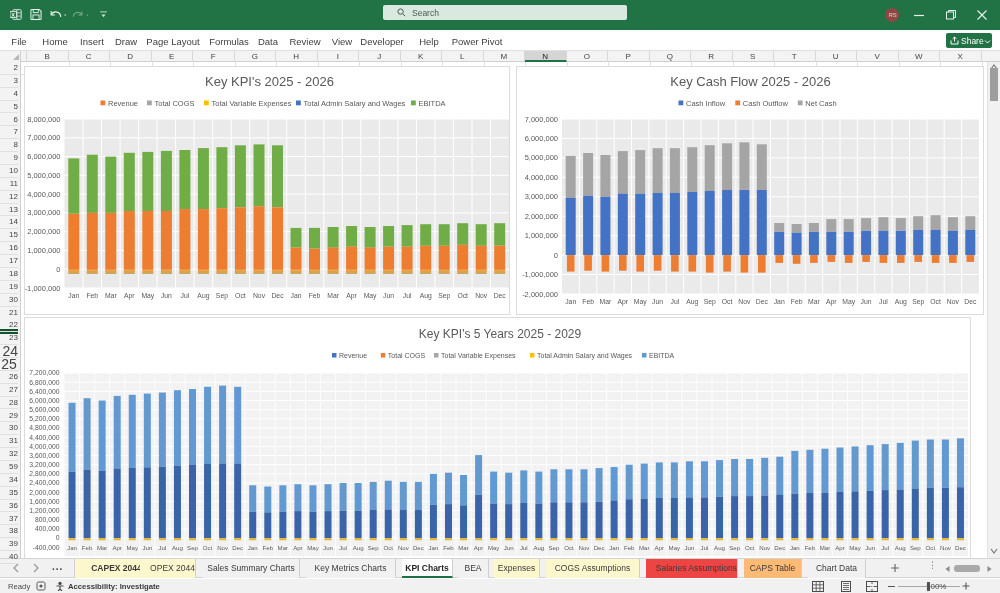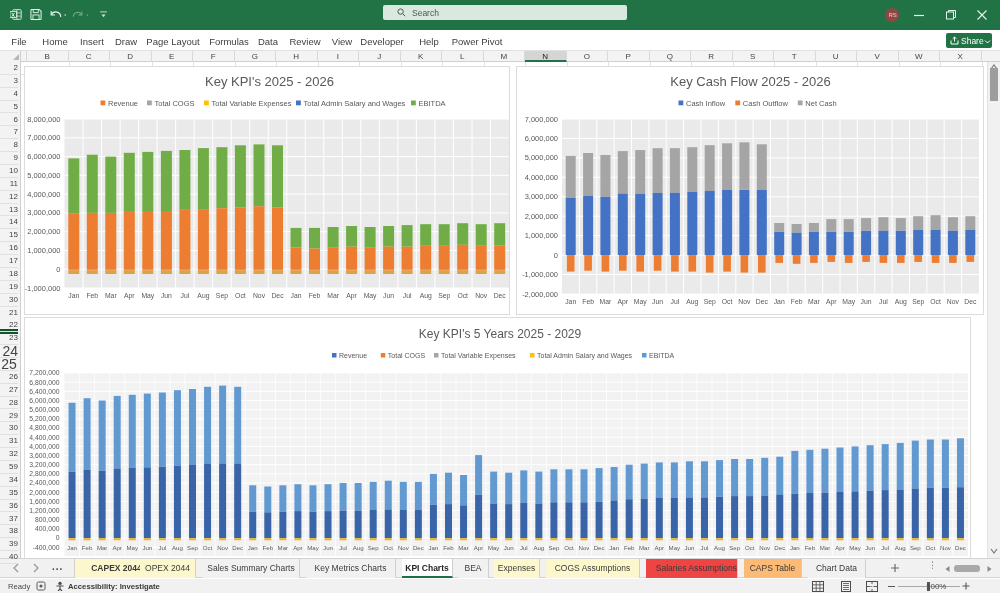--- a/index.html
+++ b/index.html
@@ -158,21 +158,21 @@
     </svg>
 <div class="abs" style="left:0;top:558px;width:1000px;height:20px;background:#f1f1f1;border-top:1px solid #d4d4d4;border-bottom:1px solid #d4d4d4"></div>
 <svg class="abs" style="left:12px;top:563px" width="8" height="10" viewBox="0 0 8 10">
       <path d="M6 1 L2 5 L6 9" fill="none" stroke="#9a9a9a" stroke-width="1.3"></path>
     </svg>
 <svg class="abs" style="left:32px;top:563px" width="8" height="10" viewBox="0 0 8 10">
       <path d="M2 1 L6 5 L2 9" fill="none" stroke="#9a9a9a" stroke-width="1.3"></path>
     </svg>
 <div class="abs" style="left:52px;top:561px;font-size:10px;color:#444;font-weight:bold;letter-spacing:1px">...</div>
 <div class="abs" style="left:75px;top:559px;width:84px;height:19px;background:#fdf7cd;border-right:1px solid #cfcfcf;color:#3a3a3a;font-weight:bold;font-size:8.5px;text-align:center;line-height:18px;white-space:nowrap;overflow:hidden">CAPEX 2044</div>
-<div class="abs" style="left:140px;top:559px;width:56px;height:19px;background:#fdf7cd;border-right:1px solid #cfcfcf;color:#3a3a3a;font-weight:normal;font-size:8.5px;text-align:center;line-height:18px;white-space:nowrap;overflow:hidden">OPEX 2044</div>
+<div class="abs" style="left:140px;top:559px;width:56px;height:19px;background:#fdf7cd;border-right:1px solid #cfcfcf;color:#3a3a3a;font-weight:normal;font-size:8.5px;text-align:right;line-height:18px;white-space:nowrap;overflow:hidden">OPEX 2044</div>
 <div class="abs" style="left:203px;top:559px;width:97px;height:19px;background:#f1f1f1;border-right:1px solid #cfcfcf;color:#3a3a3a;font-weight:normal;font-size:8.5px;text-align:center;line-height:18px;white-space:nowrap;overflow:hidden">Sales Summary Charts</div>
 <div class="abs" style="left:306px;top:559px;width:90px;height:19px;background:#f1f1f1;border-right:1px solid #cfcfcf;color:#3a3a3a;font-weight:normal;font-size:8.5px;text-align:center;line-height:18px;white-space:nowrap;overflow:hidden">Key Metrics Charts</div>
 <div class="abs" style="left:402px;top:559px;width:51px;height:19px;background:#ffffff;border-bottom:2px solid #1e7145;border-right:1px solid #cfcfcf;color:#262626;font-weight:bold;font-size:8.5px;text-align:center;line-height:18px;white-space:nowrap;overflow:hidden">KPI Charts</div>
 <div class="abs" style="left:458px;top:559px;width:31px;height:19px;background:#f1f1f1;border-right:1px solid #cfcfcf;color:#3a3a3a;font-weight:normal;font-size:8.5px;text-align:center;line-height:18px;white-space:nowrap;overflow:hidden">BEA</div>
 <div class="abs" style="left:494px;top:559px;width:46px;height:19px;background:#fdf7cd;border-right:1px solid #cfcfcf;color:#3a3a3a;font-weight:normal;font-size:8.5px;text-align:center;line-height:18px;white-space:nowrap;overflow:hidden">Expenses</div>
 <div class="abs" style="left:546px;top:559px;width:94px;height:19px;background:#fdf7cd;border-right:1px solid #cfcfcf;color:#3a3a3a;font-weight:normal;font-size:8.5px;text-align:center;line-height:18px;white-space:nowrap;overflow:hidden">COGS Assumptions</div>
 <div class="abs" style="left:646px;top:559px;width:92px;height:19px;background:#ef4444;border-right:1px solid #cfcfcf;color:#3a3a3a;font-weight:normal;font-size:8.5px;text-align:right;line-height:18px;white-space:nowrap;overflow:hidden">Salaries Assumptions</div>
 <div class="abs" style="left:744px;top:559px;width:58px;height:19px;background:#fdba74;border-right:1px solid #cfcfcf;color:#3a3a3a;font-weight:normal;font-size:8.5px;text-align:center;line-height:18px;white-space:nowrap;overflow:hidden">CAPS Table</div>
 <div class="abs" style="left:808px;top:559px;width:58px;height:19px;background:#f1f1f1;border-right:1px solid #cfcfcf;color:#3a3a3a;font-weight:normal;font-size:8.5px;text-align:center;line-height:18px;white-space:nowrap;overflow:hidden">Chart Data</div>
 <div class="abs" style="left:74px;top:559px;width:1px;height:19px;background:#cfcfcf"></div>

